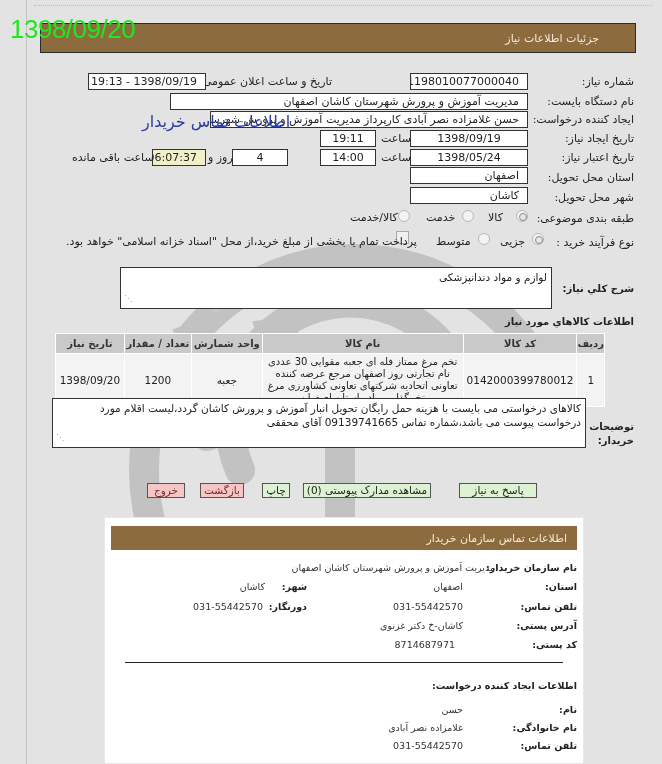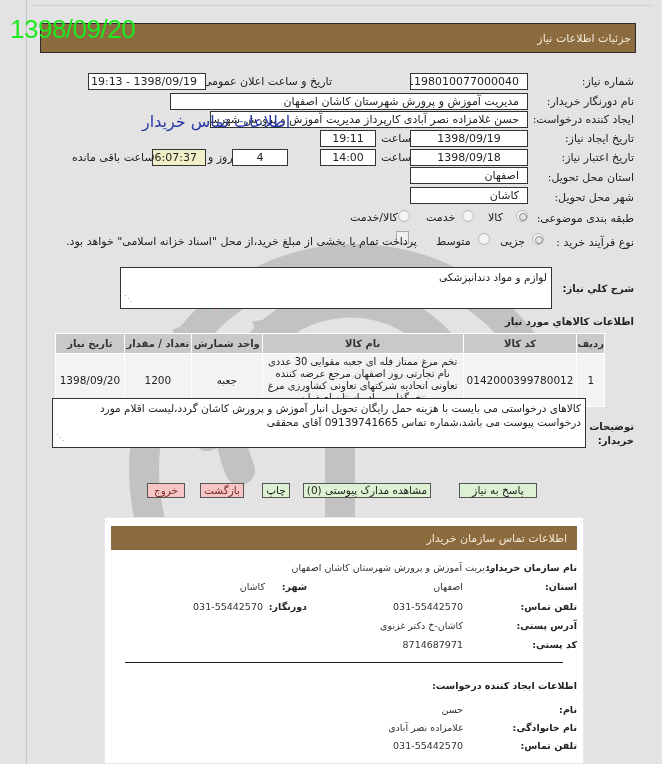--- a/index.html
+++ b/index.html
@@ -15,21 +15,21 @@
   .top-dots { position: absolute; left: 34px; right: 10px; top: 5px; height: 2px; border-top: 1px dotted #bdbdbd; }
   .stamp {
     position: absolute; left: 10px; top: 14px;
     font-family: "Liberation Sans", sans-serif;
     font-size: 26px; color: #1ee81e; z-index: 5; letter-spacing: -0.5px;
   }
   .title-bar {
     position: absolute; left: 40px; top: 23px; width: 596px; height: 30px;
     background: #8c6b3f; border: 1px solid #2b2b2b;
     color: #f3ead8; font-size: 11px;
-    display: flex; align-items: center; justify-content: flex-end; padding-right: 4px;
+    display: flex; align-items: center; justify-content: flex-end; padding-right: 36px;
   }
   .lbl { position: absolute; font-size: 11px; color: #222; white-space: nowrap; direction: rtl; }
   .box {
     position: absolute; background: #fff; border: 1px solid #333;
     height: 17px; font-size: 11px; line-height: 15px; padding: 0 8px;
     white-space: nowrap; overflow: hidden; direction: rtl;
   }
   .box.c { text-align: center; }
   .box.yellow { background: #f1efc8; }
   .link { position: absolute; color: #2a3aa8; font-size: 16px; white-space: nowrap; margin-left: 24px; }
@@ -103,34 +103,34 @@
 
   <div class="title-bar">
     <span>جزئیات اطلاعات نیاز</span>
   </div>
 
   <span class="lbl" style="right:28px; top:75px;">شماره نیاز:</span>
   <div class="box c" style="left:410px; top:73px; width:118px;">1198010077000040</div>
   <span class="lbl" style="right:330px; top:75px;">تاریخ و ساعت اعلان عمومی:</span>
   <div class="box c" style="left:88px; top:73px; width:118px;">1398/09/19 - 19:13</div>
 
-  <span class="lbl" style="right:28px; top:95px;">نام دورنگار خریدار:</span>
+  <span class="lbl" style="right:28px; top:95px;">نام دستگاه بایست:</span>
   <div class="box" style="left:170px; top:93px; width:358px;">مدیریت آموزش و پرورش شهرستان کاشان اصفهان</div>
 
   <span class="lbl" style="right:28px; top:113px;">ایجاد کننده درخواست:</span>
   <div class="box" style="left:210px; top:111px; width:318px;">حسن غلامزاده نصر آبادی کارپرداز مدیریت آموزش و پرورش شهرستان کاشان</div>
   <span class="link" style="left:118px; top:112px;">اطلاعات تماس خریدار</span>
 
   <span class="lbl" style="right:28px; top:132px;">تاریخ ایجاد نیاز:</span>
   <div class="box c" style="left:410px; top:130px; width:118px;">1398/09/19</div>
   <span class="lbl" style="left:381px; top:132px;">ساعت</span>
   <div class="box c" style="left:320px; top:130px; width:56px;">19:11</div>
 
   <span class="lbl" style="right:28px; top:151px;">تاریخ اعتبار نیاز:</span>
-  <div class="box c" style="left:410px; top:149px; width:118px;">1398/09/18</div>
+  <div class="box c" style="left:410px; top:149px; width:118px;">1398/05/24</div>
   <span class="lbl" style="left:381px; top:151px;">ساعت</span>
   <div class="box c" style="left:320px; top:149px; width:56px;">14:00</div>
   <div class="box c" style="left:232px; top:149px; width:56px;">4</div>
   <span class="lbl" style="left:208px; top:151px;">روز و</span>
   <div class="box c yellow" style="left:152px; top:149px; width:54px;">06:07:37</div>
   <span class="lbl" style="left:72px; top:151px;">ساعت باقی مانده</span>
 
   <span class="lbl" style="right:28px; top:171px;">استان محل تحویل:</span>
   <div class="box" style="left:410px; top:167px; width:118px; height:17px;">اصفهان</div>
 
@@ -211,21 +211,21 @@
 
     <span class="plbl" style="right:6px; top:83px;">تلفن تماس:</span>
     <span class="pval" style="right:120px; top:83px;">031-55442570</span>
     <span class="plbl" style="right:276px; top:83px;">دورنگار:</span>
     <span class="pval" style="right:320px; top:83px;">031-55442570</span>
 
     <span class="plbl" style="right:6px; top:102px;">آدرس پستی:</span>
     <span class="pval" style="right:120px; top:102px;">کاشان-خ دکتر غزنوی</span>
 
     <span class="plbl" style="right:6px; top:121px;">کد پستی:</span>
-    <span class="pval" style="right:120px; top:121px;">8714687971</span>
+    <span class="pval" style="right:128px; top:121px;">8714687971</span>
 
     <div class="phr"></div>
 
     <span class="plbl" style="right:6px; top:162px;">اطلاعات ایجاد کننده درخواست:</span>
 
     <span class="plbl" style="right:6px; top:186px;">نام:</span>
     <span class="pval" style="right:120px; top:186px;">حسن</span>
 
     <span class="plbl" style="right:6px; top:204px;">نام خانوادگی:</span>
     <span class="pval" style="right:120px; top:204px;">غلامزاده نصر آبادی</span>

